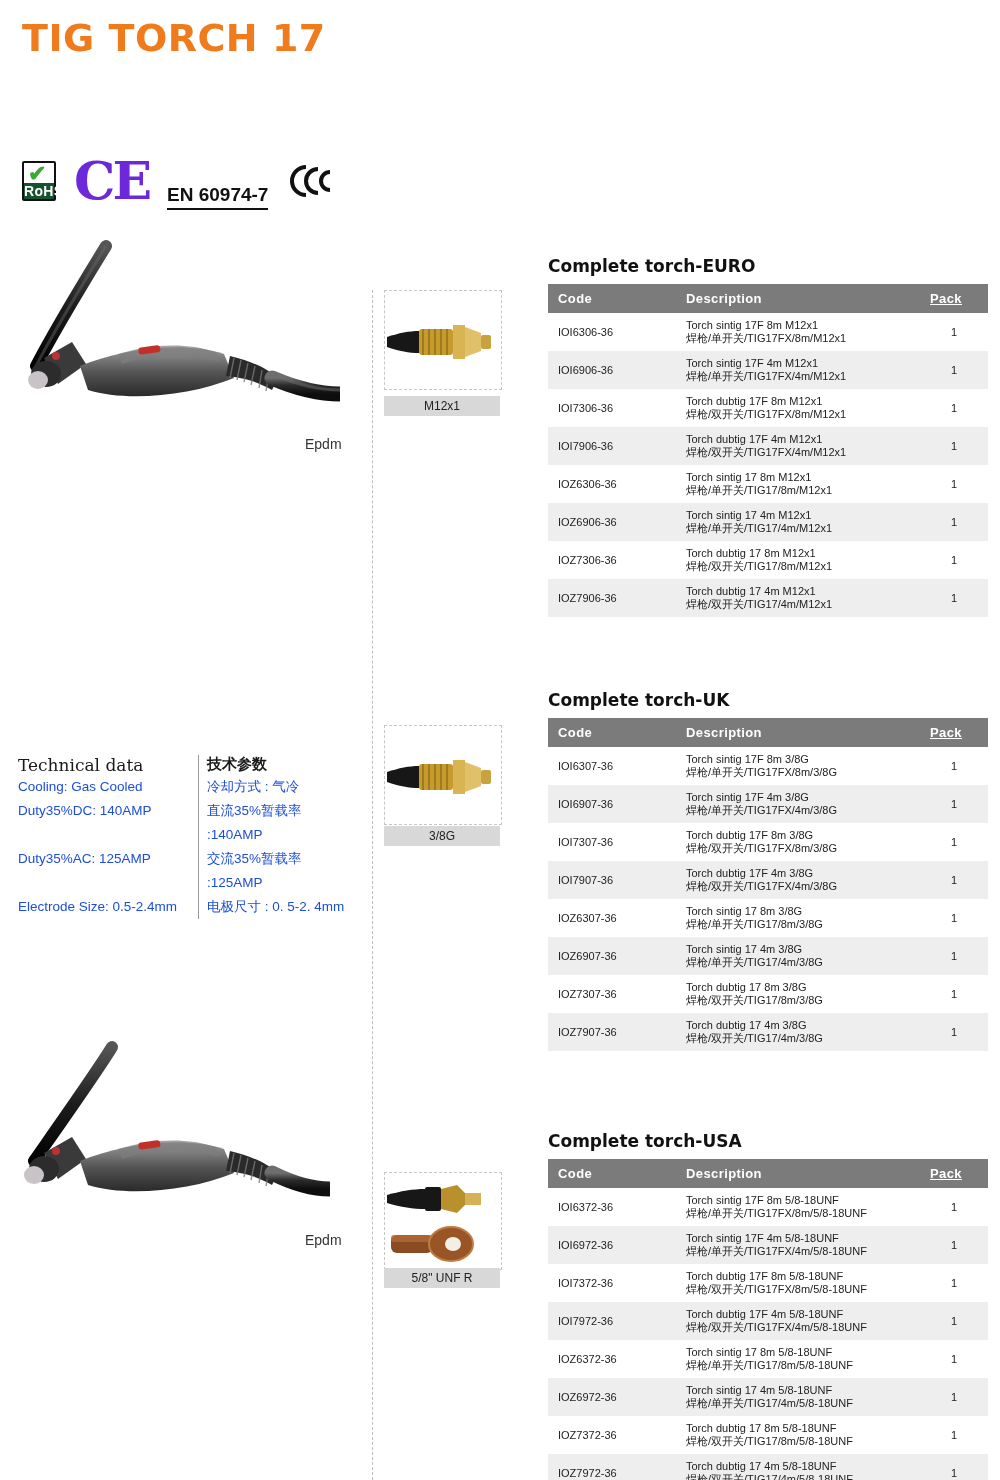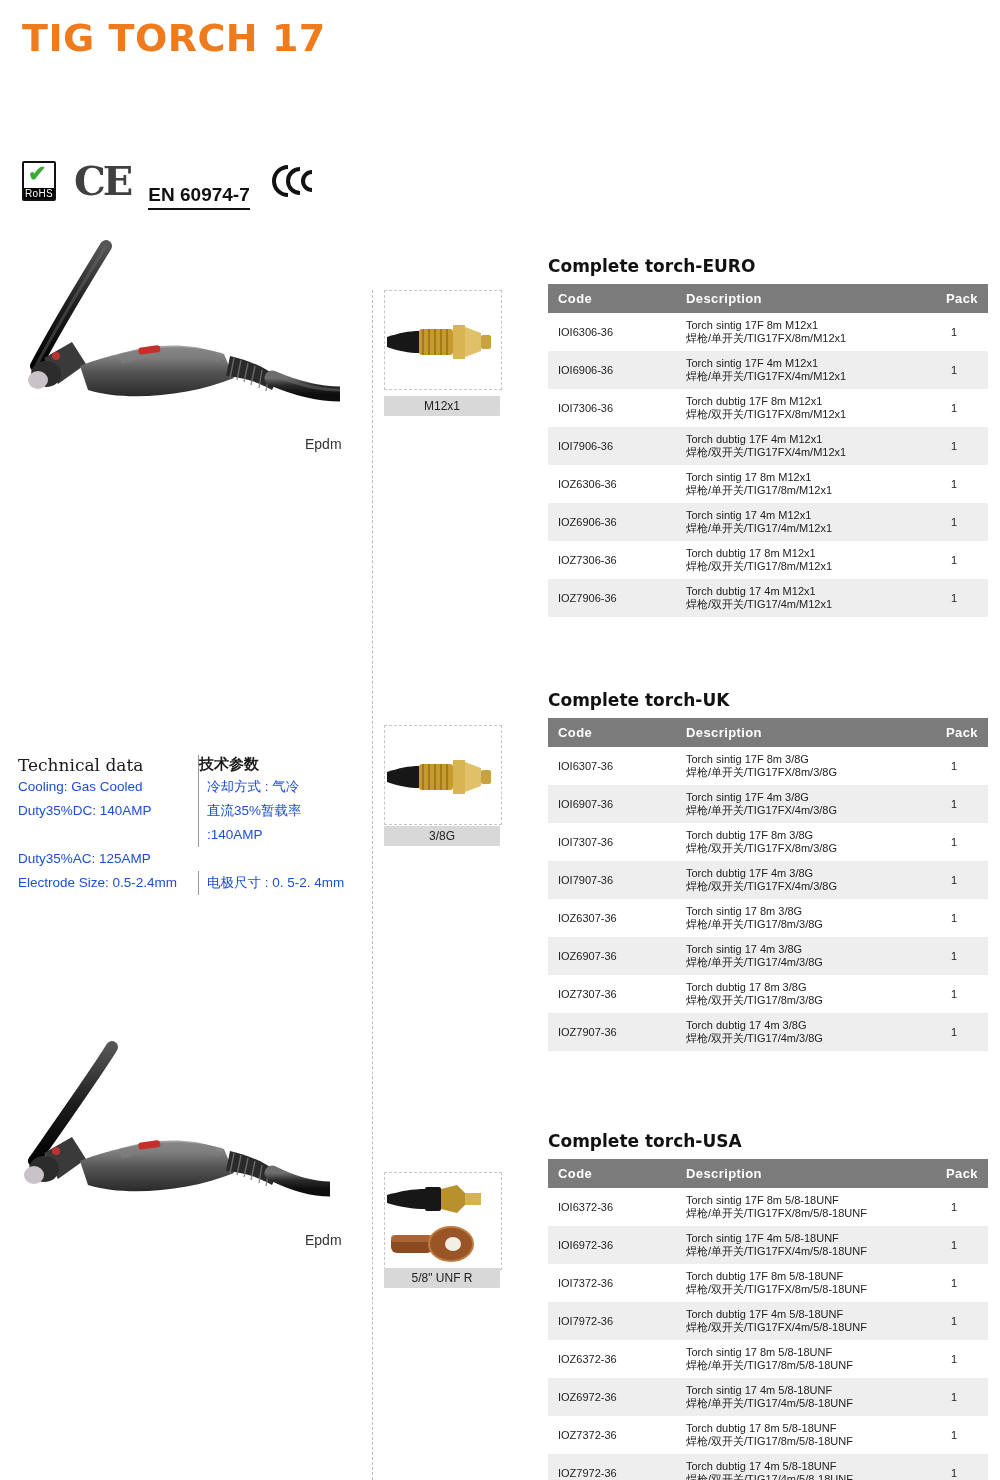--- a/index.html
+++ b/index.html
@@ -21,22 +21,22 @@
   }
 
   
   .certs { position:absolute; left:22px; top:152px; display:flex; align-items:center; gap:18px; }
   .rohs {
     width:34px; height:40px; border:2px solid #111; border-radius:2px;
     display:flex; flex-direction:column; align-items:center; justify-content:flex-end;
     background:#fff; position:relative;
   }
   .rohs .check { position:absolute; top:2px; left:4px; color:#3aa935; font-size:22px; line-height:18px; font-weight:bold; }
-  .rohs .txt { font-size:10px; font-weight:normal; background:#000000; color:#fff; width:100%; text-align:center; letter-spacing:0.3px; }
-  .ce { font-size:40px; font-weight:bold; font-family:"DejaVu Serif", serif; letter-spacing:-3px; color:#404040; line-height:40px; }
+  .rohs .txt { font-size:14px; font-weight:bold; background:#14532d; color:#fff; width:100%; text-align:center; letter-spacing:0.3px; }
+  .ce { font-size:52px; font-weight:bold; font-family:"DejaVu Serif", serif; letter-spacing:-3px; color:#6d28d9; line-height:40px; }
   .en-mark { font-size:19px; font-weight:bold; border-bottom:2px solid #111; padding-bottom:2px; color:#111;margin-top:32px; }
   .ccc { width:52px; height:40px; position:relative; }
   .ccc svg { display:block; }
 
   
   .torch-top { position:absolute; left:10px; top:238px; width:330px; height:190px; }
   .torch-bottom { position:absolute; left:0px; top:1035px; width:330px; height:190px; }
 
   .epdm-label { position:absolute; font-size:14px; color:#333; }
   .epdm-top { left:305px; top:436px; }
@@ -54,32 +54,32 @@
     text-align:center; padding:3px 9px; width:116px; border-radius:1px;
   }
 
   
   .tech { position:absolute; left:18px; top:755px; width:340px; }
   .tech-row { display:flex; font-size:13.5px; line-height:24px; color:#1d4ed8; }
   .tech-row .en { width:180px; }
   .tech-row .cn { border-left:1px solid #999; padding-left:8px; flex:1; }
   .tech-head { display:flex; }
   .tech-head .en { width:180px; font-size:17px; font-weight:normal; font-family:"DejaVu Serif", serif; }
-  .tech-head .cn { border-left:1px solid #999; padding-left:0; font-size:15px; font-weight:bold; }
+  .tech-head .cn { border-left:1px solid #999; padding-left:8px; font-size:15px; font-weight:bold; }
 
   
   .table-block { position:absolute; left:548px; width:440px; }
   .table-title { font-size:17px; font-weight:bold; color:#111; margin-bottom:8px; font-family:"DejaVu Sans", sans-serif; }
   table.product { width:100%; border-collapse:collapse; table-layout:fixed; }
   table.product thead th {
     background:#7b7b7b; color:#ffffff; font-size:13px; font-weight:bold;
     text-align:left; padding:7px 10px; letter-spacing:0.4px;
   }
   table.product thead th.c-code { width:128px; }
-  table.product thead th.c-pack { width:68px; text-align:right; }
+  table.product thead th.c-pack { width:68px; text-align:left;text-decoration:underline; }
   table.product tbody td {
     font-size:11px; color:#222; padding:6px 10px; vertical-align:middle;
     border:none;
   }
   table.product tbody tr:nth-child(odd) { background:#ffffff; }
   table.product tbody tr:nth-child(even) { background:#eeeeee; }
   td.code { font-size:11.5px; color:#333;margin-top:20px; }
   td.pack { text-align:center; font-size:11.5px; }
   .desc-en { display:block; line-height:13px; }
   .desc-cn { display:block; line-height:13px; }
@@ -249,20 +249,21 @@
   <div class="tech-row">
     <div class="en">Cooling: Gas  Cooled</div>
     <div class="cn">冷却方式 : 气冷</div>
   </div>
   <div class="tech-row">
     <div class="en">Duty35%DC: 140AMP</div>
     <div class="cn">直流35%暂载率 :140AMP</div>
   </div>
   <div class="tech-row">
     <div class="en">Duty35%AC: 125AMP</div>
+    <div class="cn">交流35%暂载率 :125AMP</div>
   </div>
   <div class="tech-row">
     <div class="en">Electrode  Size: 0.5-2.4mm</div>
     <div class="cn">电极尺寸 : 0. 5-2. 4mm</div>
   </div>
 </div>
 
 <div class="table-block blk-euro">
   <div class="table-title">Complete torch-EURO</div>
   <table class="product">

